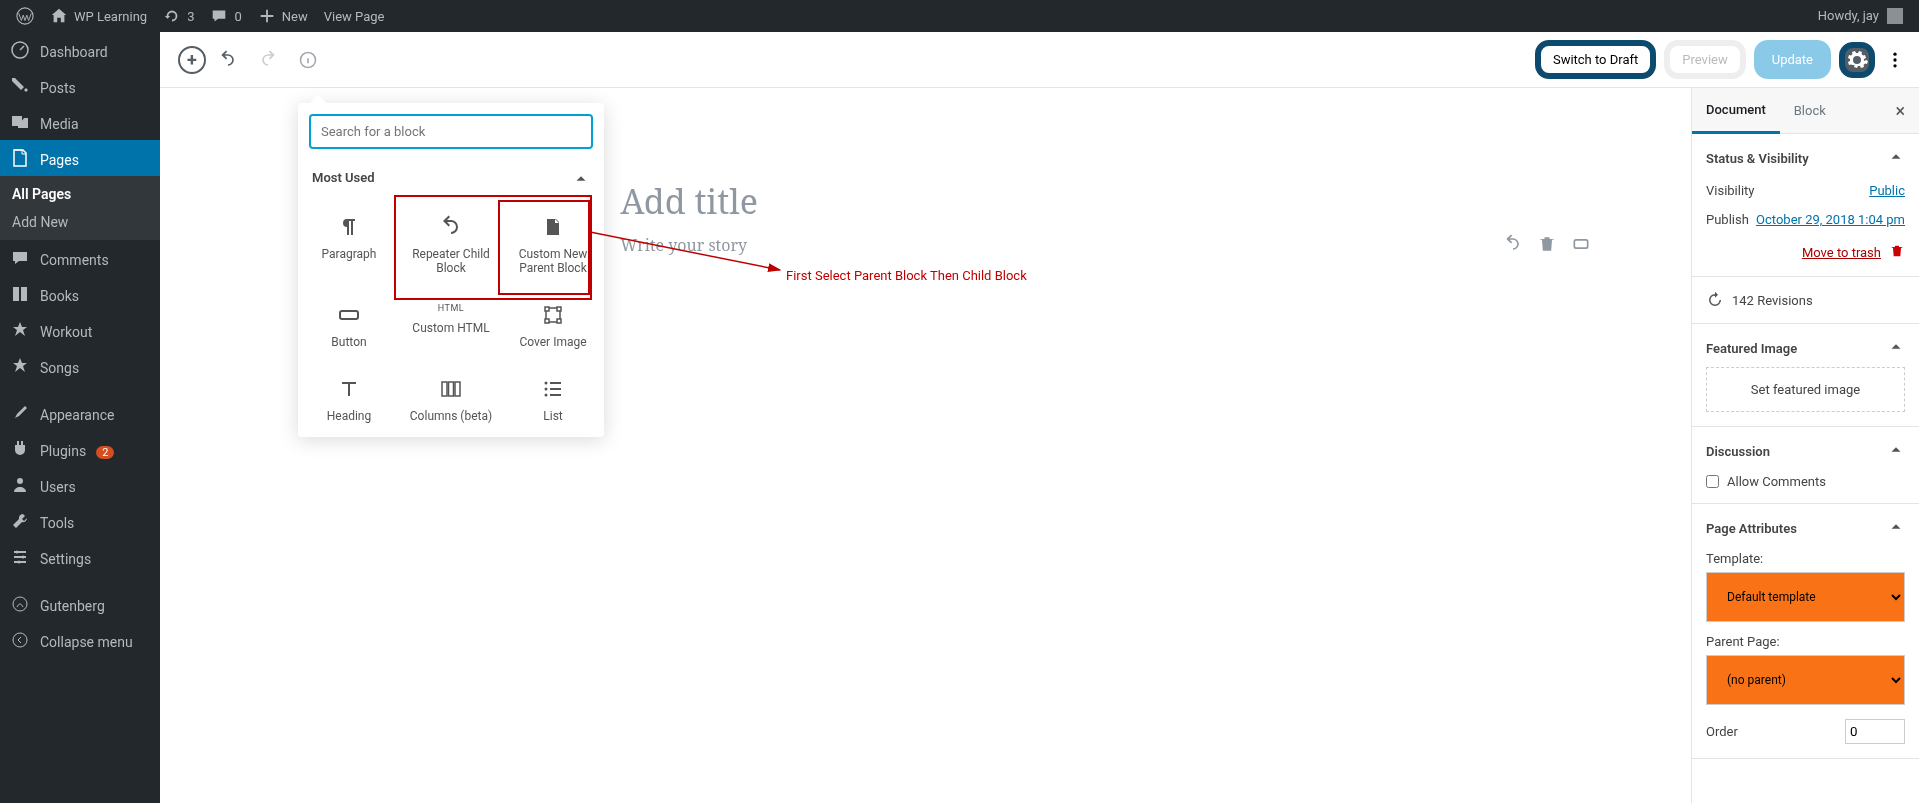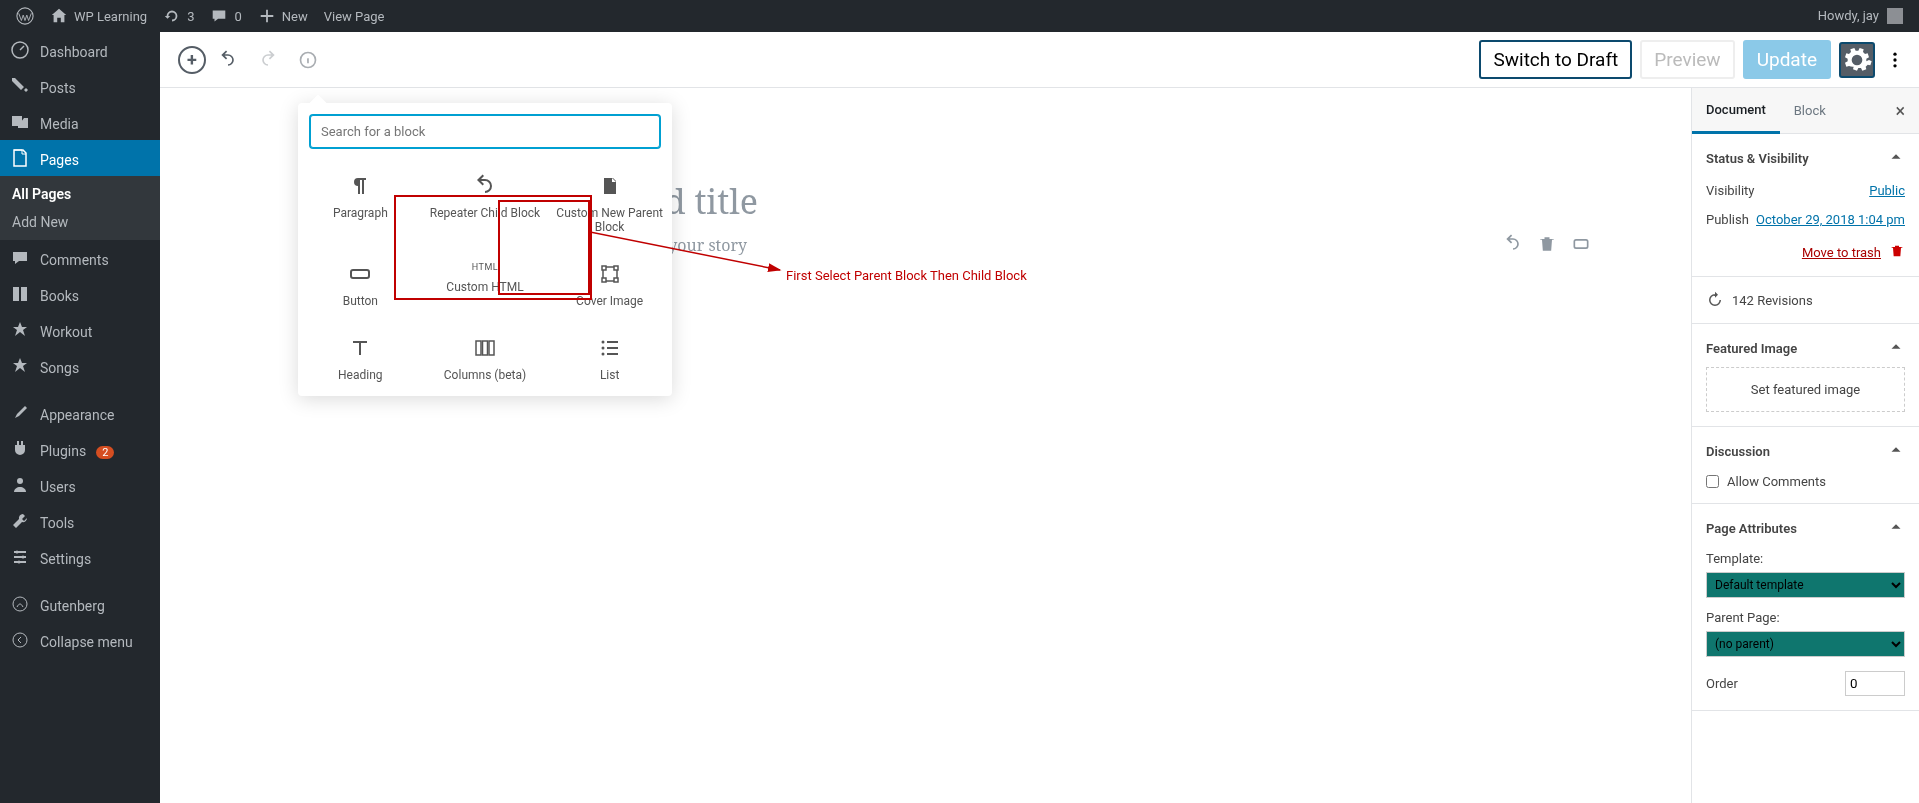--- a/index.html
+++ b/index.html
@@ -24,41 +24,41 @@
 .side-item svg { width:20px; height:20px; fill: currentColor; flex-shrink:0;}
 .badge { background:#d54e21; color:#fff; border-radius:9px; padding:0 6px; font-size:11px; }
 
 .main { flex:1; display:flex; flex-direction:column; background:#fff; position:relative; }
 .toolbar { height:56px; border-bottom:1px solid #e2e4e7; display:flex; align-items:center; padding:0 12px; gap:8px; justify-content:space-between;}
 .toolbar-left { display:flex; align-items:center; gap:4px;}
 .icon-btn { width:36px; height:36px; display:flex; align-items:center; justify-content:center; cursor:pointer; border-radius:4px; color:#555d66; }
 .icon-btn.circle { border:2px solid #555d66; border-radius:50%; width:28px; height:28px; font-size:18px; font-weight:bold; margin-left:6px;}
 .icon-btn svg { width:20px; height:20px; fill:currentColor;}
 .toolbar-right { display:flex; align-items:center; gap:8px;}
-.btn { padding:6px 12px; border:2px solid #0c4a6e; background:#fff; border-radius:3px; cursor:pointer; font-size:19px;}
+.btn { padding:6px 12px; border:6px solid #0c4a6e; background:#fff; border-radius:14px; cursor:pointer; font-size:13px;}
 .btn.ghost { color:#bbb; border-color:#eee; background:#fff; }
 .btn.primary { background:#8bc9e8; border-color:#8bc9e8; color:#fff; }
 .btn.gear { background:#555d66; color:#fff; width:36px; height:36px; padding:0; display:flex; align-items:center; justify-content:center;}
 .dots-btn { width:24px; height:36px; display:flex; align-items:center; justify-content:center; cursor:pointer;}
 
 .editor-body { flex:1; display:flex; overflow:hidden;}
 .editor-content { flex:1; padding: 40px 0 0 0; overflow-y:auto; position:relative;}
 .title-input { width: 610px; margin: 50px auto 10px; font-size: 34px; color:#8f98a1; font-family: "Noto Serif", Georgia, serif; outline:none; border:none; font-weight:400;}
 .story-row { width:610px; margin: 0 auto; display:flex; align-items:center; position:relative;}
 .story-text { font-family: "Noto Serif", Georgia, serif; font-size:16px; color:#8f98a1; flex:1;}
 .story-icons { position:absolute; right:-360px; display:flex; gap:14px; color:#8f98a1;}
 .story-icons svg { width:20px; height:20px; fill: currentColor;}
 
 .annot { position:absolute; color:#c00000; font-size:13px; pointer-events:none;}
 .annot-text { position:absolute; left:626px; top:236px;}
 .annot-arrow { position:absolute; left:430px; top:190px; width:200px; height:60px; }
 .redbox1 { position:absolute; border:2px solid #c00000; left:234px; top:163px; width:198px; height:105px;}
 .redbox2 { position:absolute; border:2px solid #c00000; left:338px; top:168px; width:92px; height:95px;}
 
-.block-inserter { position:absolute; left:138px; top:71px; width:374px; background:#fff; box-shadow:0 3px 20px rgba(0,0,0,.15); border-radius:4px;}
+.block-inserter { position:absolute; left:138px; top:71px; width:306px; background:#fff; box-shadow:0 3px 20px rgba(0,0,0,.15); border-radius:4px;}
 .inserter-arrow { position:absolute; top:-6px; left:14px; width:12px; height:12px; background:#fff; transform:rotate(45deg);}
 .search-wrap { padding:12px;}
 .search-input { width:100%; padding:8px 10px; border:1px solid #00a0d2; outline:none; box-shadow:0 0 0 1px #00a0d2; font-size:13px; border-radius:3px;}
 .inserter-body { max-height:340px; overflow-y:auto;}
 .panel-title { display:flex; justify-content:space-between; padding:10px 14px; font-weight:600; cursor:pointer;}
 .block-grid { display:grid; grid-template-columns: repeat(3, 1fr); }
 .block-item { display:flex; flex-direction:column; align-items:center; gap:8px; padding:14px 6px; cursor:pointer; text-align:center; font-size:12px; color:#555;}
 .block-item svg { width:24px; height:24px; fill:#555;}
 .block-item .html-txt { font-size:9px; font-weight:400; letter-spacing:0.5px;}
 
@@ -69,21 +69,21 @@
 .tab-close { margin-left:auto; padding:0 14px; cursor:pointer; font-size:18px; color:#555;}
 .panel-sec { border-bottom:1px solid #e2e4e7; padding: 14px;}
 .panel-sec-hd { display:flex; justify-content:space-between; align-items:center; font-weight:600; cursor:pointer;}
 .panel-row { display:flex; justify-content:space-between; margin-top:14px; font-size:13px;}
 .link-blue { color:#0073aa; text-decoration:underline; cursor:pointer;}
 .trash-row { display:flex; justify-content:flex-end; align-items:center; gap:8px; margin-top:16px; color:#a00;}
 .trash-row .link { text-decoration:underline; cursor:pointer;}
 .trash-icon { color:#c00; }
 .rev-row { display:flex; align-items:center; gap:8px; border-bottom:1px solid #e2e4e7; padding:14px;}
 .featured-btn { border:1px dashed #ccc; padding:14px; text-align:center; cursor:pointer; margin-top:8px;}
-.sel { width:100%; padding:4px; border:1px solid #ccc; margin-top:6px; font-size:12px; background:#0f766e;}
+.sel { width:100%; padding:16px; border:1px solid #ccc; margin-top:6px; font-size:12px; background:#f97316;}
 .order-input { width:60px; padding:4px; border:1px solid #ccc;}
 .chk-row { display:flex; align-items:center; gap:8px; margin-top:12px;}
 .chev svg { width:18px; height:18px; fill:#555;}
 </style>
 </head>
 <body>
 
 <div class="adminbar">
   <div class="adminbar-left">
     <div class="adminbar-item">
@@ -367,20 +367,26 @@
         </div>
       </div>
     </div>
 
     <div class="block-inserter">
       <div class="inserter-arrow"></div>
       <div class="search-wrap">
         <input class="search-input" placeholder="Search for a block" style="">
       </div>
       <div class="inserter-body">
+        <div class="panel-title">
+            <span>Most Used</span>
+            <span class="chev"><svg viewBox="0 0 20 20">
+                <path d="M5 12l5-5 5 5z"></path>
+              </svg></span>
+          </div>
         <div class="block-grid">
           <div class="block-item">
               <svg viewBox="0 0 24 24">
                 <path d="M10 4h8v2h-2v14h-2V6h-2v14h-2V12a4 4 0 010-8z"></path>
               </svg>
               <span>Paragraph</span>
             </div>
           <div class="block-item">
               <svg viewBox="0 0 24 24">
                 <path d="M12 5a7 7 0 017 7 7 7 0 01-7 7v-2a5 5 0 100-10H8l3 3-1.4 1.4L4 6l5.6-5.4L11 2l-3 3h4z"></path>

